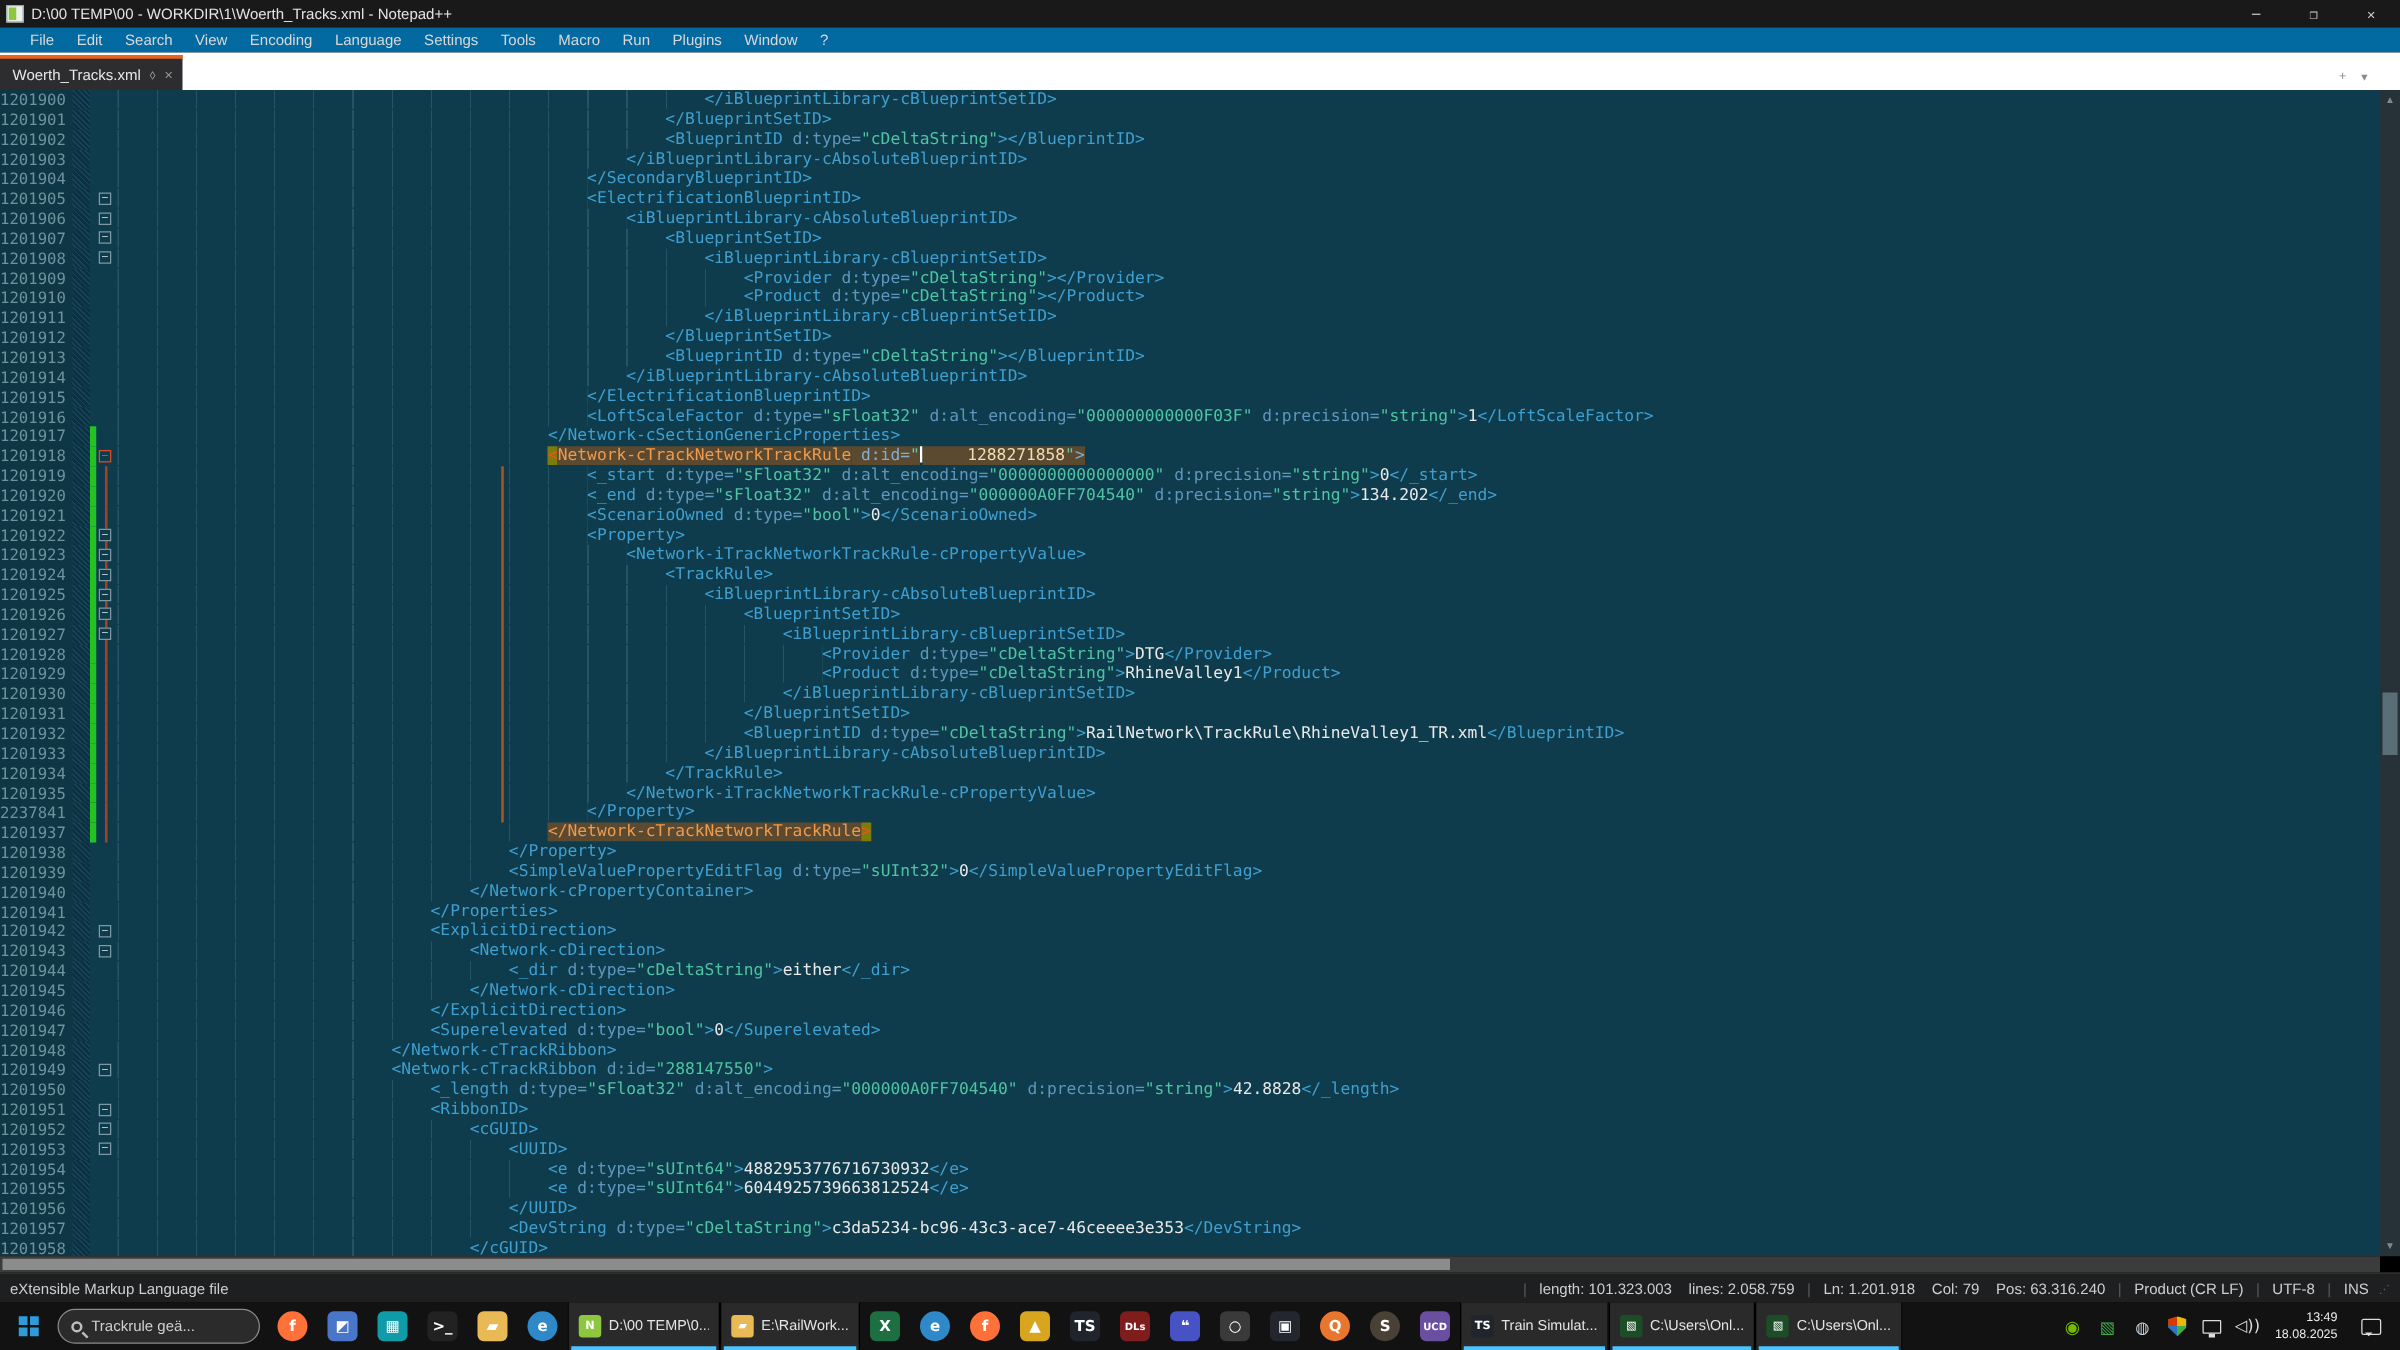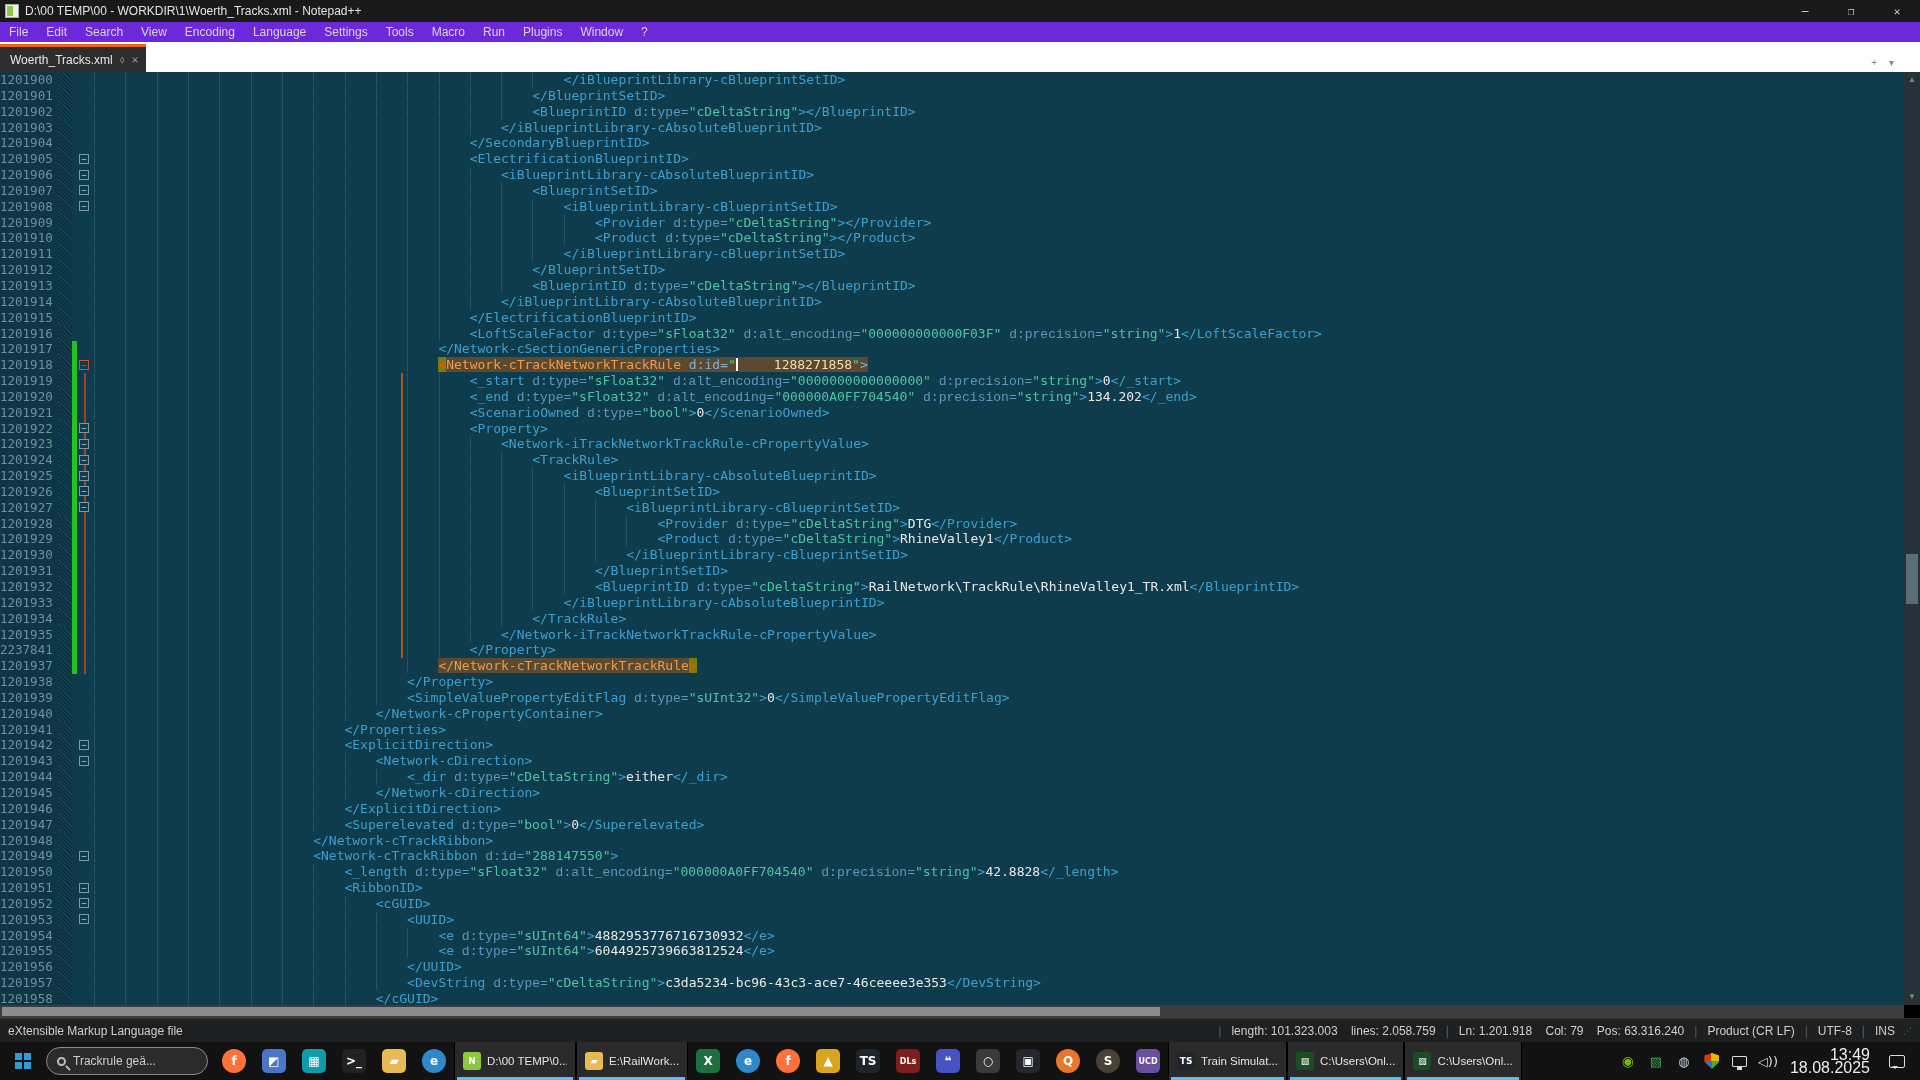--- a/index.html
+++ b/index.html
@@ -9,21 +9,21 @@
 
   
   #titlebar { position:absolute; left:0; top:0; width:1920px; height:22px; background:#191919; display:flex; align-items:center; }
   #npp-icon { width:14px; height:14px; margin:0 6px 0 5px; background:#efefef; border:1px solid #9aa; position:relative; }
   #npp-icon::after { content:""; position:absolute; left:1px; top:1px; width:6px; height:10px; background:#8dc63f; }
   #title-text { color:#e4e4e4; font-size:12px; }
   #win-controls { margin-left:auto; display:flex; height:22px; }
   .wbtn { width:46px; height:22px; color:#cfcfcf; font-size:11px; display:flex; align-items:center; justify-content:center; font-family:"DejaVu Sans Mono", monospace; }
 
   
-  #menubar { position:absolute; left:0; top:22px; width:1920px; height:20px; background:#6d28d9; display:flex; align-items:center; padding-left:0; }
+  #menubar { position:absolute; left:0; top:22px; width:1920px; height:20px; background:#0369a1; display:flex; align-items:center; padding-left:15px; }
   .menu-item { color:#d8d8d8; font-size:12px; padding:2px 9px; }
 
   
   #tabbar { position:absolute; left:0; top:42px; width:1920px; height:30px; background:#ffffff; display:flex; align-items:flex-end; }
   #tab-active { position:relative; height:28px; background:#2d2d30; border-top:3px solid #e8641c; display:flex; align-items:center; padding:0 8px 0 10px; }
   #tab-label { color:#e8e8e8; font-size:12px; }
   .tab-mini { color:#9a9a9a; font-size:11px; margin-left:7px; font-family:"DejaVu Sans Mono", monospace; }
   #tabbar-right { margin-left:auto; display:flex; margin-right:20px; }
   .tabbar-btn { color:#8a8a8a; font-size:10px; padding:4px 6px; }
 
@@ -36,21 +36,21 @@
           repeating-linear-gradient(45deg, #0d3140 0 2px, #16465a 2px 3px); }
   .chg  { width:5px; flex:none; }
   .chg.on { background:#21c421; }
   .fold { width:17px; flex:none; position:relative; }
   .fbox { position:absolute; left:2px; top:2.5px; width:10px; height:10px; border:1px solid #7d98a2; background:#0f3c4c; color:#b8ccd2; font-size:9px; line-height:8px; text-align:center; }
   .fbox.red { border-color:#d2512c; color:#d2512c; }
   .fline { position:absolute; left:7px; top:0; bottom:0; width:2px; background:#a8401f; }
   .code { position:relative; }
   .ind  { background:repeating-linear-gradient(to right, #24556617 0 0); background:repeating-linear-gradient(to right, #245566 0 1px, transparent 1px 31.32px); }
   .tk-t { color:#3f9fd0; }
-  .tk-a { color:#5e97bd;font-family:Liberation Mono, monospace; }
+  .tk-a { color:#5e97bd; }
   .tk-v { color:#4fc4a4; }
   .tk-x { color:#e9e9e9; }
   .tk-st { color:#ef9b4e; background:#5b4a2f; }
   .tk-sa { color:#7fb0d4; background:#5b4a2f; }
   .tk-sv { color:#5fc9a8; background:#5b4a2f; }
   .tk-sn { color:#f2ddb5; background:#5b4a2f;padding-left:36px; }
   .tk-b  { color:#ff4a26; background:#7c7c0a; }
   .caret { display:inline-block; width:0; border-left:2px solid #ffffff; height:13px; vertical-align:-2px; }
   #fold-guide { position:absolute; left:401px; width:2px; background:#a8561e; }
 
@@ -80,21 +80,21 @@
   #search-text { color:#cfcfcf; font-size:12px; white-space:nowrap; overflow:hidden; }
   .tb-icon { width:40px; height:38px; display:flex; align-items:center; justify-content:center; flex:none; }
   .gl { width:24px; height:24px; border-radius:5px; display:flex; align-items:center; justify-content:center; font-size:12px; font-weight:bold; color:#fff; font-family:"DejaVu Sans", sans-serif; }
   .tb-btn { height:38px; display:flex; align-items:center; padding:0 8px; background:#1e1e1e; border-left:1px solid #000; border-right:1px solid #000; position:relative; max-width:122px; flex:none; }
   .tb-btn.active { background:#2a2a2a; }
   .tb-btn .ul { position:absolute; left:2px; right:2px; bottom:0; height:3px; background:#4cc2ff; }
   .tb-btn .lbl { color:#e4e4e4; font-size:11.5px; margin-left:6px; white-space:nowrap; overflow:hidden; }
   .mini { width:18px; height:18px; border-radius:3px; flex:none; display:flex; align-items:center; justify-content:center; font-size:9px; font-weight:bold; color:#fff; font-family:"DejaVu Sans", sans-serif; }
   #tray { margin-left:auto; display:flex; align-items:center; }
   .tray-icon { width:24px; height:24px; margin:0 2px; display:flex; align-items:center; justify-content:center; }
-  #clock { text-align:right; color:#eee; font-size:16px; line-height:13px; margin:0 10px 0 8px; }
+  #clock { text-align:right; color:#eee; font-size:10px; line-height:13px; margin:0 10px 0 8px; }
   #action-center { width:34px; height:38px; display:flex; align-items:center; justify-content:center; margin-right:6px; }
   .bubble { width:16px; height:13px; border:1.5px solid #ddd; border-radius:2px; position:relative; }
   .bubble::after { content:""; position:absolute; left:2px; bottom:-5px; border:3px solid transparent; border-top-color:#ddd; }
   .shield { width:15px; height:16px; background:conic-gradient(#e8b80e 0 90deg, #3fae49 90deg 180deg, #2f74c0 180deg 270deg, #d83b01 270deg 360deg); clip-path:polygon(50% 0, 100% 15%, 100% 55%, 50% 100%, 0 55%, 0 15%); }
   .spk { color:#ddd; font-size:13px; font-family:"DejaVu Sans", sans-serif; }
   .net { width:15px; height:11px; border:1.5px solid #ddd; border-radius:1px; position:relative; }
   .net::after { content:""; position:absolute; left:4px; bottom:-4px; width:5px; height:2.5px; background:#ddd; }
 </style>
 </head>
 <body>

